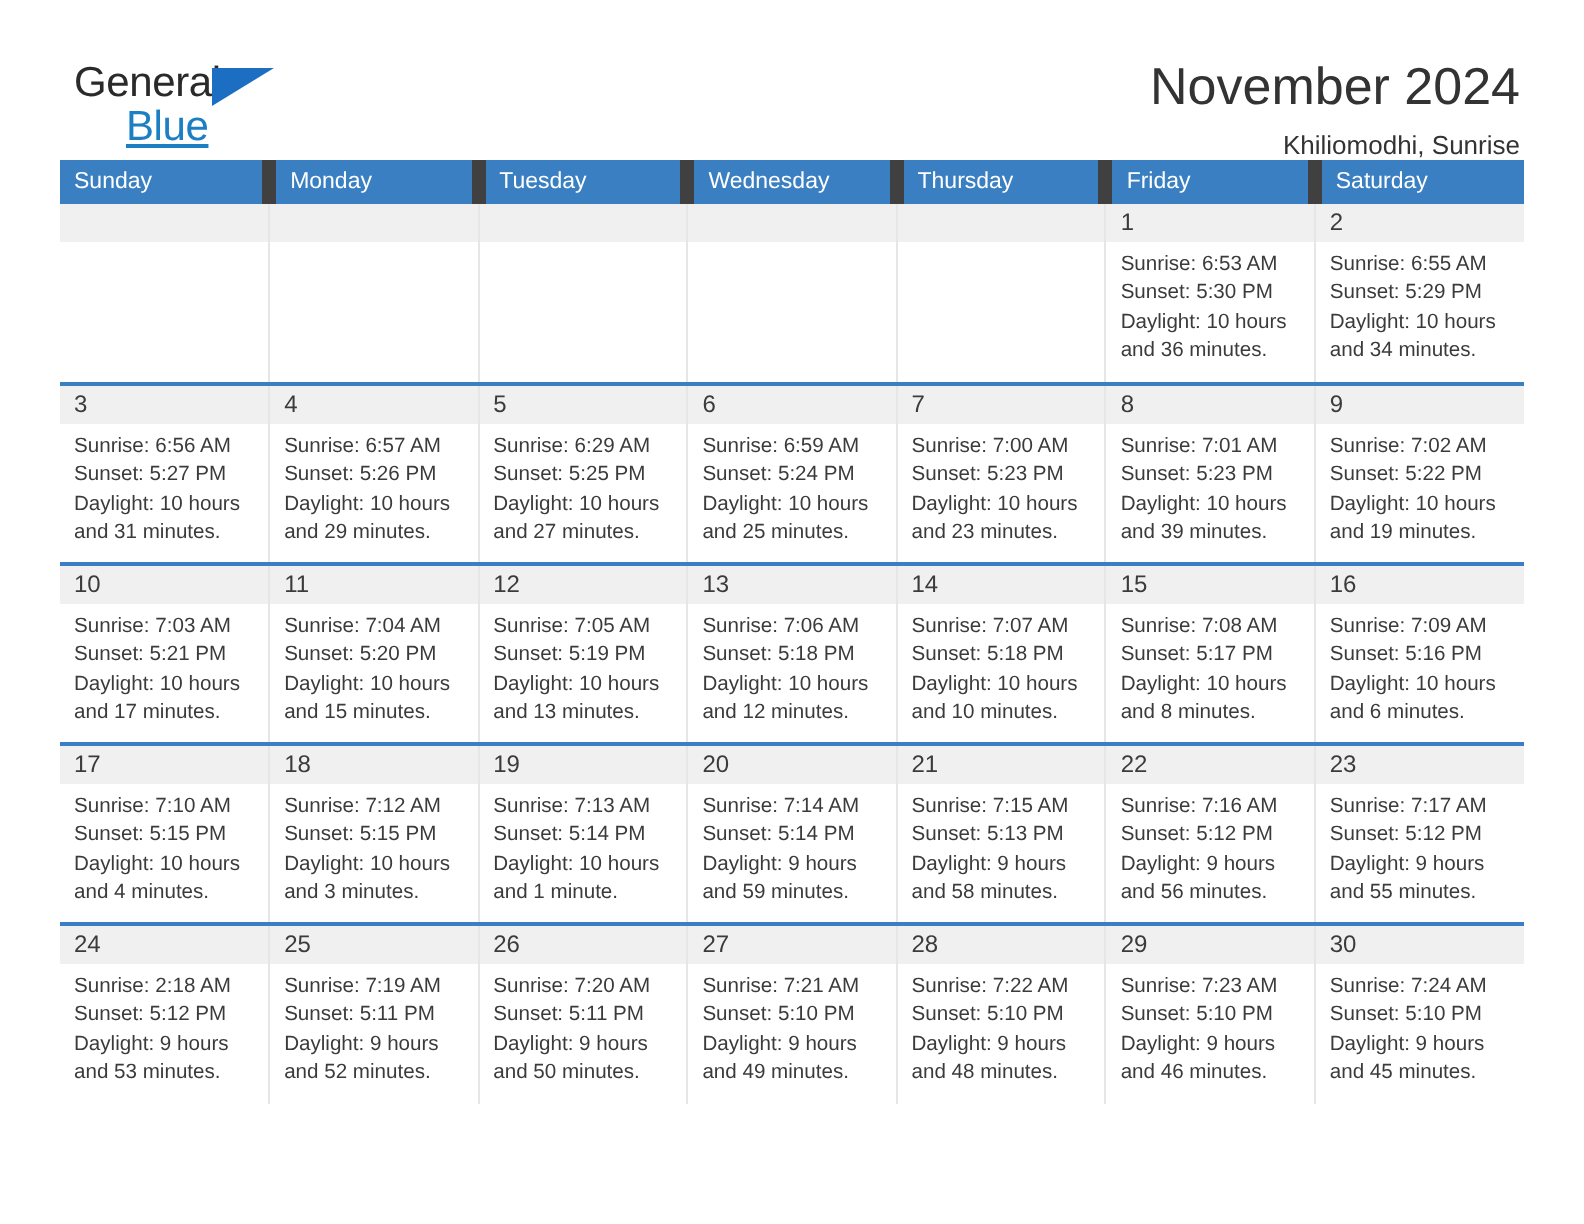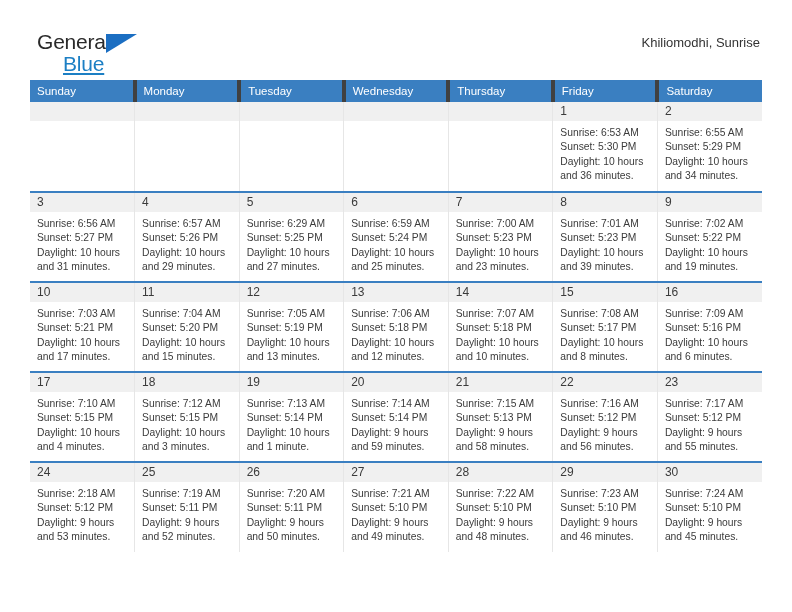--- a/index.html
+++ b/index.html
@@ -92,21 +92,21 @@
   }
   .calendar th {
     background: #3a7fc1;
     color: #ffffff;
     font-size: 11.5px;
     font-weight: normal;
     text-align: left;
     padding: 5px 0 5px 7px;
     height: 20px;
     box-sizing: border-box;
-    border-right: 4px solid #404040;
+    border-right: 7px solid #404040;
   }
   .calendar td {
     vertical-align: top;
     padding: 0;
     height: 90px;
     box-sizing: border-box;
     border-right: 1px solid #e6e6e6;
     border-bottom: 2px solid #3a7fc1;
     background: #ffffff;
   }
@@ -139,20 +139,21 @@
 
   <div class="header">
 
     <div class="brand">
       <span class="brand-general">General</span>
       <span class="brand-triangle"></span>
       <span class="brand-blue">Blue</span>
     </div>
 
     <div class="title-block">
+      <div class="month-title">November 2024</div>
       <div class="location">Khiliomodhi, Sunrise</div>
     </div>
 
   </div>
 
   <table class="calendar">
     <thead>
       <tr>
         <th>Sunday</th>
         <th>Monday</th>

